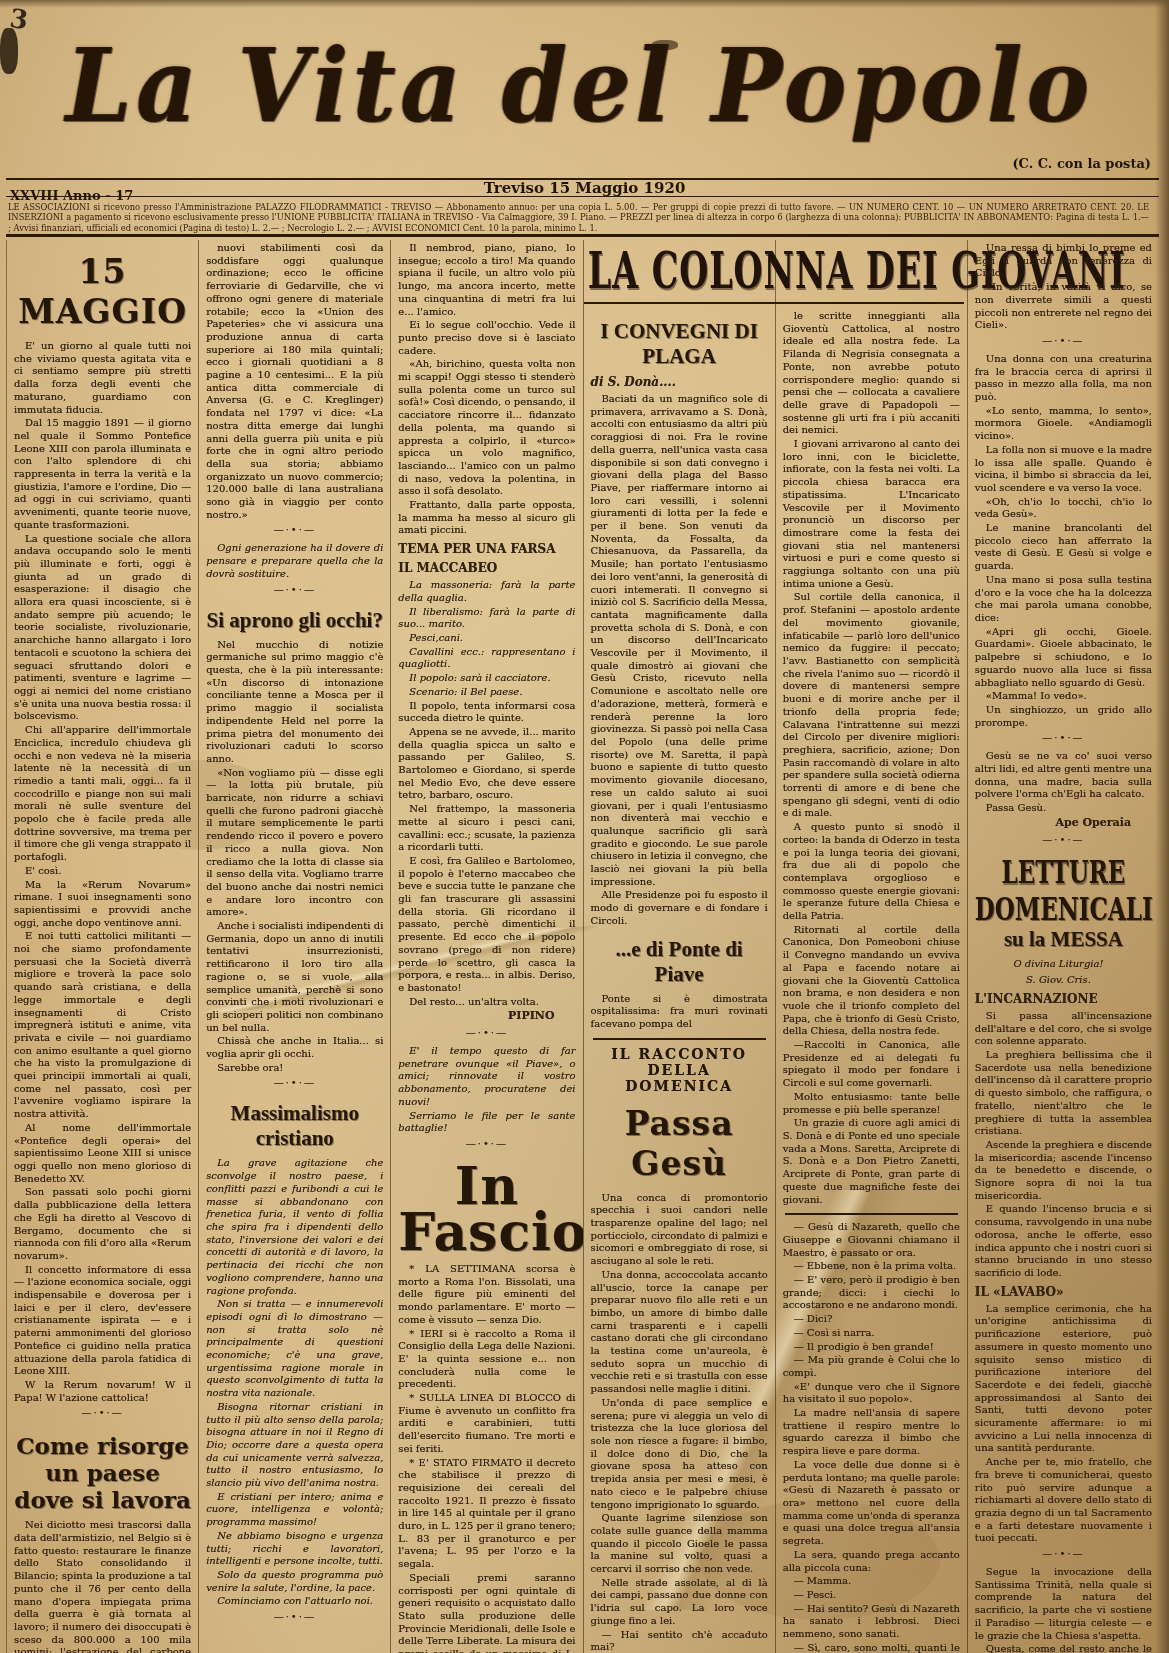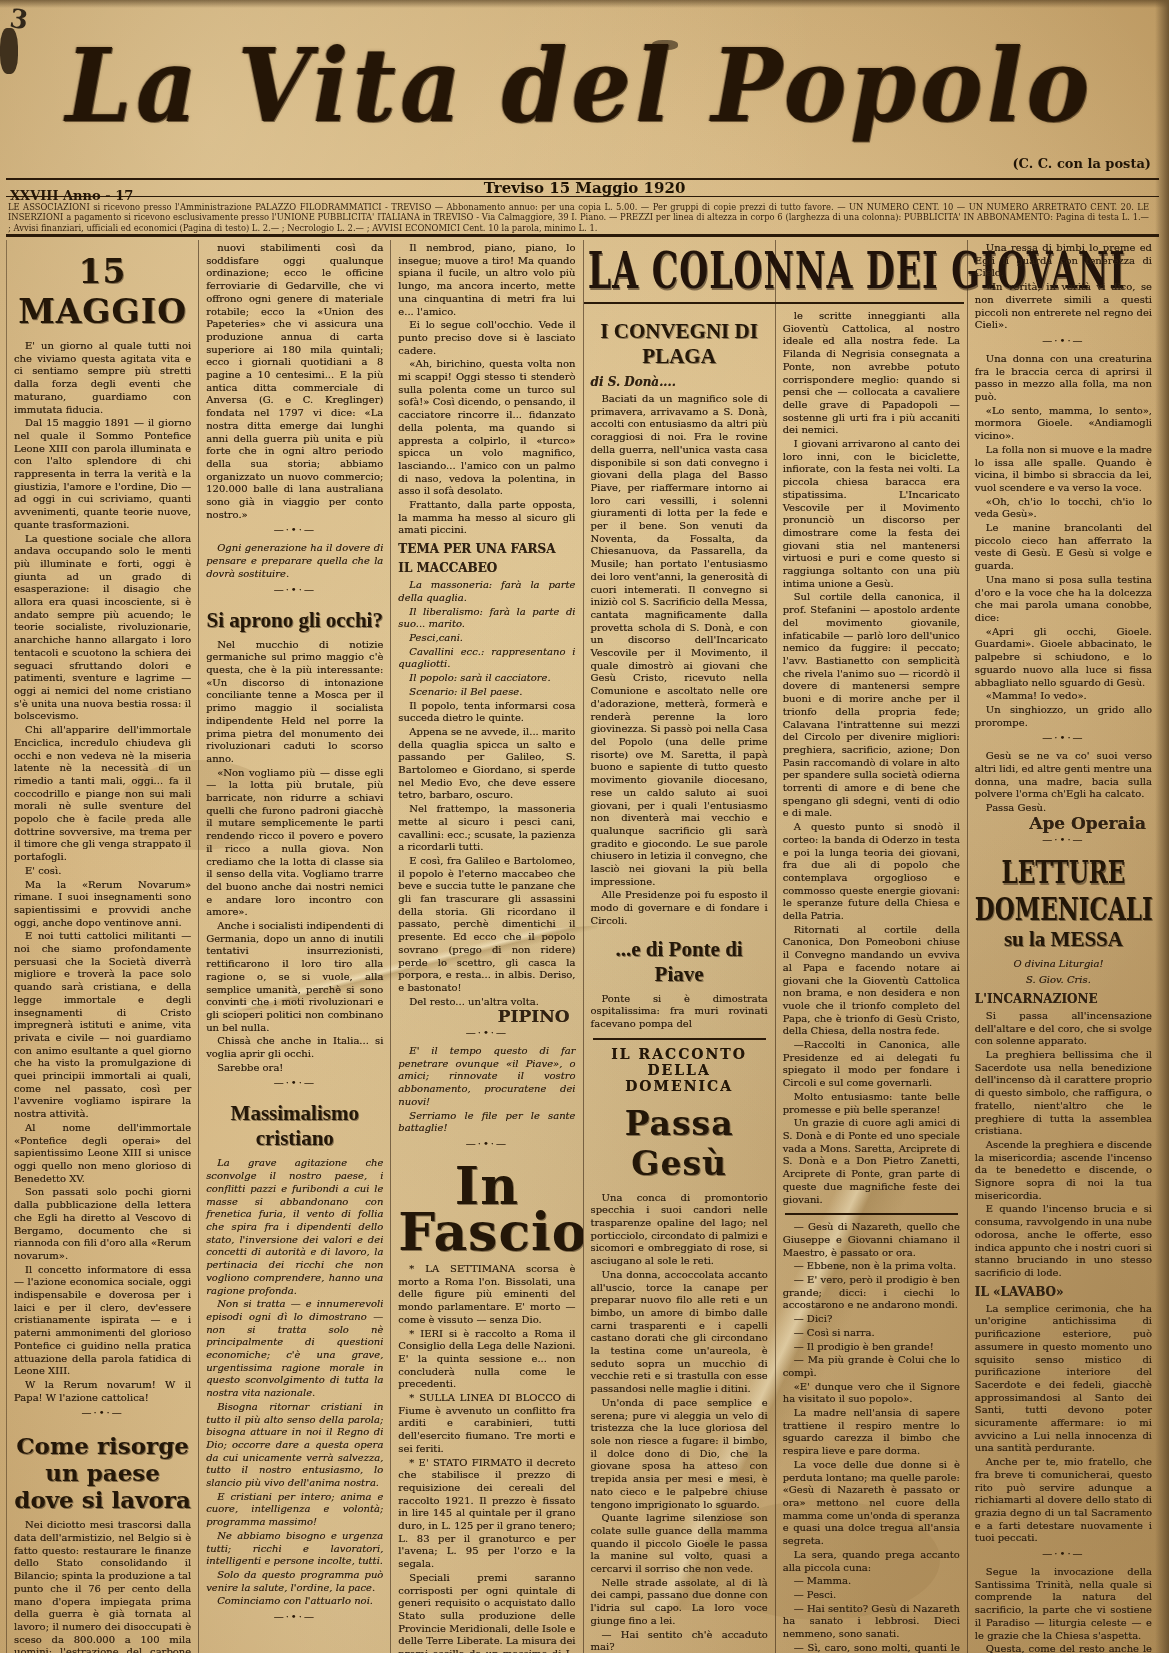--- a/index.html
+++ b/index.html
@@ -56,21 +56,21 @@
   .b.hl{font-weight:bold;text-align:center;color:#241708;text-indent:0;font-family:"DejaVu Serif",serif;
     text-shadow:1px 1px 0 rgba(36,23,8,.45);}
   .b.hl.xxl{font-size:52px;line-height:46px;margin:10px 0 8px;letter-spacing:1px;}
   .b.hl.xl{font-size:33px;line-height:40px;margin:10px 0 8px;letter-spacing:1px;}
   .b.hl.lg{font-size:23px;line-height:27px;margin:10px 0 6px;}
   .b.hl.md{font-size:21px;line-height:25px;margin:9px 0 6px;font-family:Liberation Serif, serif;}
   .b.hl.cond{transform:scaleY(1.35);transform-origin:center;margin:14px 0 10px;}
   .b.sub{font-weight:bold;text-align:left;font-size:12px;line-height:14px;margin:5px 0 4px;text-indent:0;}
   .b.sub.it{font-style:italic;}
   .b.kick{font-weight:bold;text-align:center;font-size:14px;line-height:16px;letter-spacing:2px;margin:5px 0 3px;text-indent:0;color:#241708;}
-  .b.sig{text-align:right;font-weight:bold;font-size:17px;margin:2px 6px 4px 0;text-indent:0;}
+  .b.sig{text-align:right;font-weight:bold;font-size:11px;margin:2px 21px 4px 0;text-indent:0;}
   .b.ep{text-align:center;font-style:italic;font-size:10px;margin:0 10px 4px 0;text-indent:0;}
   .b.div{height:15px;margin:3px 0;text-align:center;position:relative;text-indent:0;}
   .b.div::after{content:"—·•·—";font-size:10px;letter-spacing:2px;color:#2a1a09;}
   .b.rule{border-top:2px solid #2a1a09;margin:7px 2px 6px;}
 </style>
 </head>
 <body>
 <div class="page">
 
   <div class="edge-top"></div>
@@ -129,21 +129,21 @@
         <div class="b pi">La grave agitazione che sconvolge il nostro paese, i conflitti pazzi e furibondi a cui le masse si abbandonano con frenetica furia, il vento di follia che spira fra i dipendenti dello stato, l'inversione dei valori e dei concetti di autorità e di lavoro, la pertinacia dei ricchi che non vogliono comprendere, hanno una ragione profonda.</div>
         <div class="b pi">Non si tratta — e innumerevoli episodi ogni dì lo dimostrano — non si tratta solo nè principalmente di questioni economiche; c'è una grave, urgentissima ragione morale in questo sconvolgimento di tutta la nostra vita nazionale.</div>
         <div class="b pi">Bisogna ritornar cristiani in tutto il più alto senso della parola; bisogna attuare in noi il Regno di Dio; occorre dare a questa opera da cui unicamente verrà salvezza, tutto il nostro entusiasmo, lo slancio più vivo dell'anima nostra.</div>
         <div class="b pi">E cristiani per intero; anima e cuore, intelligenza e volontà; programma massimo!</div>
         <div class="b pi">Ne abbiamo bisogno e urgenza tutti; ricchi e lavoratori, intelligenti e persone incolte, tutti.</div>
         <div class="b pi">Solo da questo programma può venire la salute, l'ordine, la pace.</div>
         <div class="b pi">Cominciamo con l'attuarlo noi.</div>
         <div class="b div"></div>
       </div>
       <div class="col">
-        <div class="b p">Il nembrod, piano, piano, lo insegue; muove a tiro! Ma quando spiana il fucile, un altro volo più lungo, ma ancora incerto, mette una cinquantina di metri fra lui e... l'amico.</div>
+        <div class="b p">Il nembrod, piano, piano, lo insegue; eccolo a tiro! Ma quando spiana il fucile, un altro volo più lungo, ma ancora incerto, mette una cinquantina di metri fra lui e... l'amico.</div>
         <div class="b p">Ei lo segue coll'occhio. Vede il punto preciso dove si è lasciato cadere.</div>
         <div class="b p">«Ah, birichino, questa volta non mi scappi! Oggi stesso ti stenderò sulla polenta come un turco sul sofà!» Così dicendo, o pensando, il cacciatore rincorre il... fidanzato della polenta, ma quando si appresta a colpirlo, il «turco» spicca un volo magnifico, lasciando... l'amico con un palmo di naso, vedova la polentina, in asso il sofà desolato.</div>
         <div class="b p">Frattanto, dalla parte opposta, la mamma ha messo al sicuro gli amati piccini.</div>
         <div class="b sub">TEMA PER UNA FARSA</div>
         <div class="b sub">IL MACCABEO</div>
         <div class="b pi">La massoneria: farà la parte della quaglia.</div>
         <div class="b pi">Il liberalismo: farà la parte di suo... marito.</div>
         <div class="b pi">Pesci,cani.</div>
         <div class="b pi">Cavallini ecc.: rappresentano i quagliotti.</div>
         <div class="b pi">Il popolo: sarà il cacciatore.</div>

